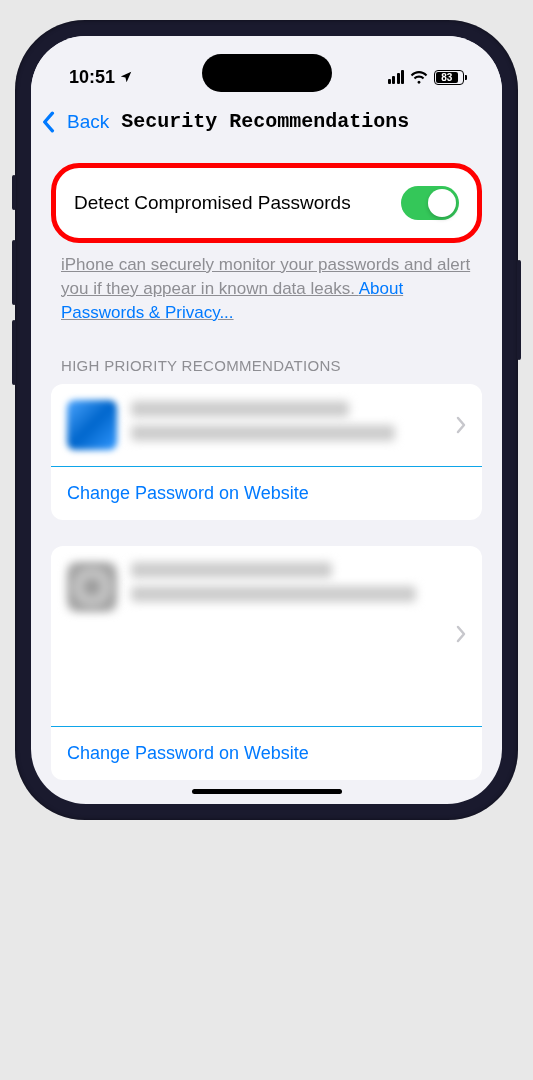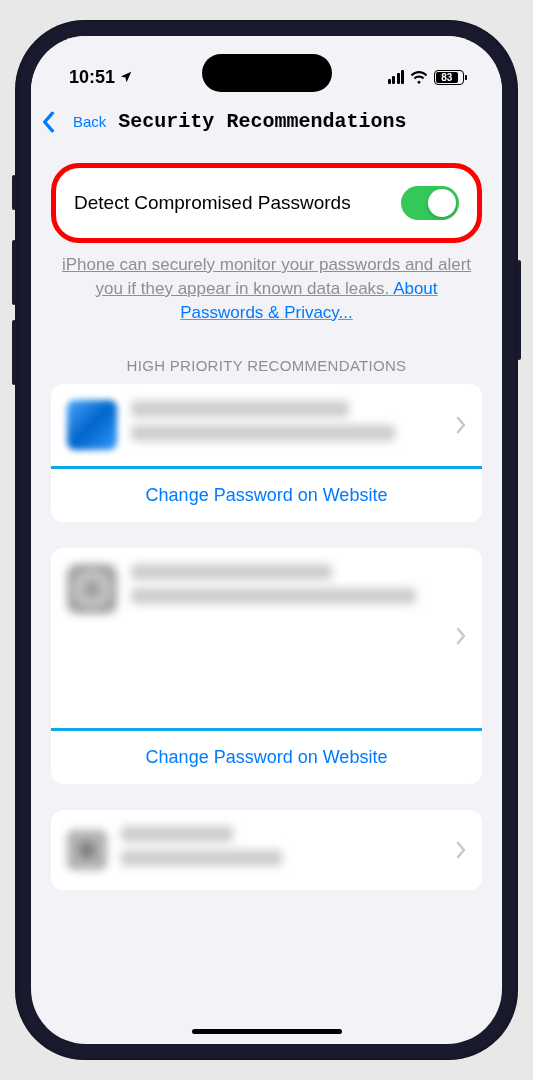--- a/index.html
+++ b/index.html
@@ -12,21 +12,21 @@
       font-family: -apple-system, BlinkMacSystemFont, "Helvetica Neue", sans-serif;
       background: #e8e8e8;
       display: flex;
       justify-content: center;
       align-items: flex-start;
       min-height: 1080px;
       width: 533px;
     }
     .phone-frame {
       width: 503px;
-      height: 1040px;
+      height: 800px;
       background: #1a1a2e;
       border-radius: 70px;
       padding: 16px;
       position: relative;
       margin: 20px auto;
       box-shadow: inset 0 0 4px rgba(0,0,0,0.5);
     }
     .screen {
       width: 100%;
       height: 100%;
@@ -121,36 +121,35 @@
       display: flex;
       align-items: center;
       padding: 14px 10px;
       background: #f2f2f7;
       gap: 4px;
     }
     .back-btn {
       display: flex;
       align-items: center;
       color: #007aff;
-      font-size: 15px;
-      gap: 18px;
+      font-size: 19px;
+      gap: 12px;
     }
     .chevron-left {
       width: 14px;
       height: 22px;
     }
     .nav-title {
       font-weight: 600;
       font-size: 20px;
       margin-left: 8px;
       font-family: Liberation Mono, monospace;
     }
     .content {
       padding: 16px 20px;
-      text-align: center;
     }
     .hero-row {
       background: #fff;
       border-radius: 28px;
       padding: 18px 18px;
       display: flex;
       align-items: center;
       justify-content: space-between;
       border: 5px solid #ff0000;
       margin-bottom: 10px;
@@ -237,21 +236,21 @@
     }
     .blur-line.w1 { width: 70%; }
     .blur-line.w2 { width: 85%; }
     .blur-line.w3 { width: 60%; }
     .chevron-right {
       width: 10px;
       height: 18px;
       flex-shrink: 0;
     }
     .card-action {
-      border-top: 3px solid #0ea5e9;
+      border-top: 1px solid #0ea5e9;
       padding: 16px;
       color: #007aff;
       font-size: 18px;
     }
     .home-indicator {
       position: absolute;
       bottom: 10px;
       left: 50%;
       transform: translateX(-50%);
       width: 150px;

